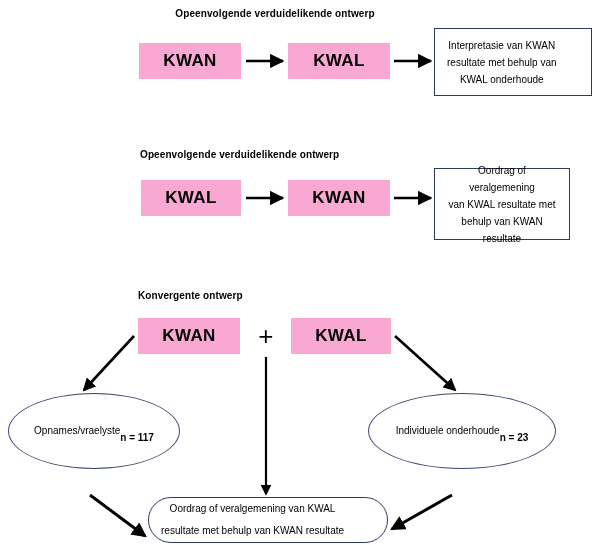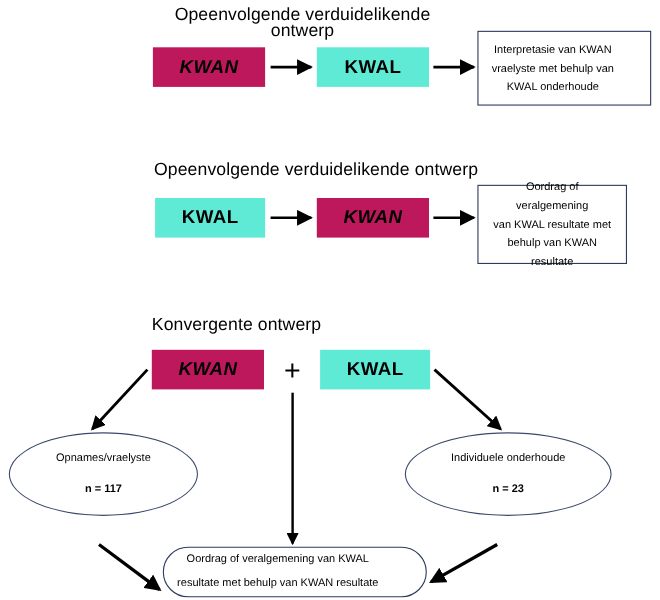--- a/index.html
+++ b/index.html
@@ -17,22 +17,22 @@
   }
   #diagram-root {
     position: absolute;
     left: 0; top: 0;
     width: 600px;
     height: 545px;
   }
   
   .heading {
     position: absolute;
-    font-weight: normal;
-    font-size: 16px;
+    font-weight: bold;
+    font-size: 10px;
     line-height: 15px;
     color: #000;
     letter-spacing: 0.1px;
   }
   #heading-sequential-explanatory-1 {
     left: 150px;
     top: 6px;
     width: 250px;
     text-align: center;
   }
@@ -52,22 +52,22 @@
   .method-box {
     position: absolute;
     display: flex;
     align-items: center;
     justify-content: center;
     font-weight: bold;
     font-size: 17px;
     letter-spacing: 0.4px;
     color: #000;
   }
-  .quant { background: #be185d; font-style: italic; }
-  .qual  { background: #5eead4; }
+  .quant { background: #f9a8d4; }
+  .qual  { background: #f9a8d4; }
 
   
   .outcome-box {
     position: absolute;
     border: 1.3px solid #2b3a5e;
     background: #ffffff;
     display: flex;
     align-items: center;
     justify-content: flex-start;
     text-align: center;
@@ -79,21 +79,21 @@
   .outcome-box span { display: block; padding: 0 6px; }
 
   
   .ellipse {
     position: absolute;
     border: 1.2px solid #3a4a6b;
     border-radius: 50%;
     background: #ffffff;
     box-sizing: border-box;
     display: flex;
-    flex-direction: column;
+    flex-direction: row;
     align-items: center;
     justify-content: center;
     text-align: center;
   }
   .ellipse .e-label {
     font-size: 10px;
     line-height: 14px;
     color: #000;
   }
   .ellipse .e-count {
@@ -119,21 +119,21 @@
 
   <div class="heading" id="heading-sequential-explanatory-1">Opeenvolgende verduidelikende ontwerp</div>
 
   <div class="method-box quant" style="left:139px; top:43px; width:102px; height:36px;">KWAN</div>
 
   <div class="method-box qual" style="left:288px; top:43px; width:102px; height:36px;">KWAL</div>
 
   <div class="outcome-box" style="left:434px; top:28px; width:158px; height:68px;">
     <span>
       <span>Interpretasie van KWAN</span>
-      <span>vraelyste met behulp van</span>
+      <span>resultate met behulp van</span>
       <span>KWAL onderhoude</span>
     </span>
   </div>
 
   <div class="heading" id="heading-sequential-explanatory-2">Opeenvolgende verduidelikende ontwerp</div>
 
   <div class="method-box qual" style="left:141px; top:180px; width:100px; height:36px;">KWAL</div>
 
   <div class="method-box quant" style="left:288px; top:180px; width:102px; height:36px;">KWAN</div>
 

